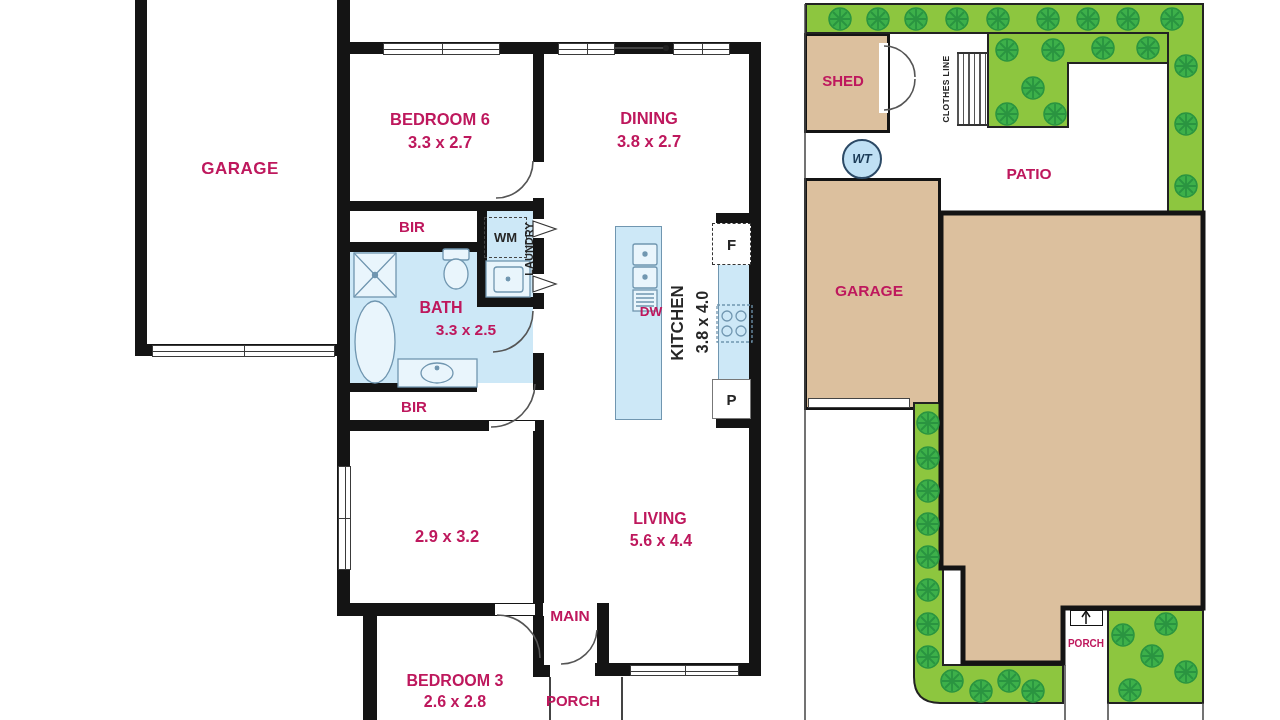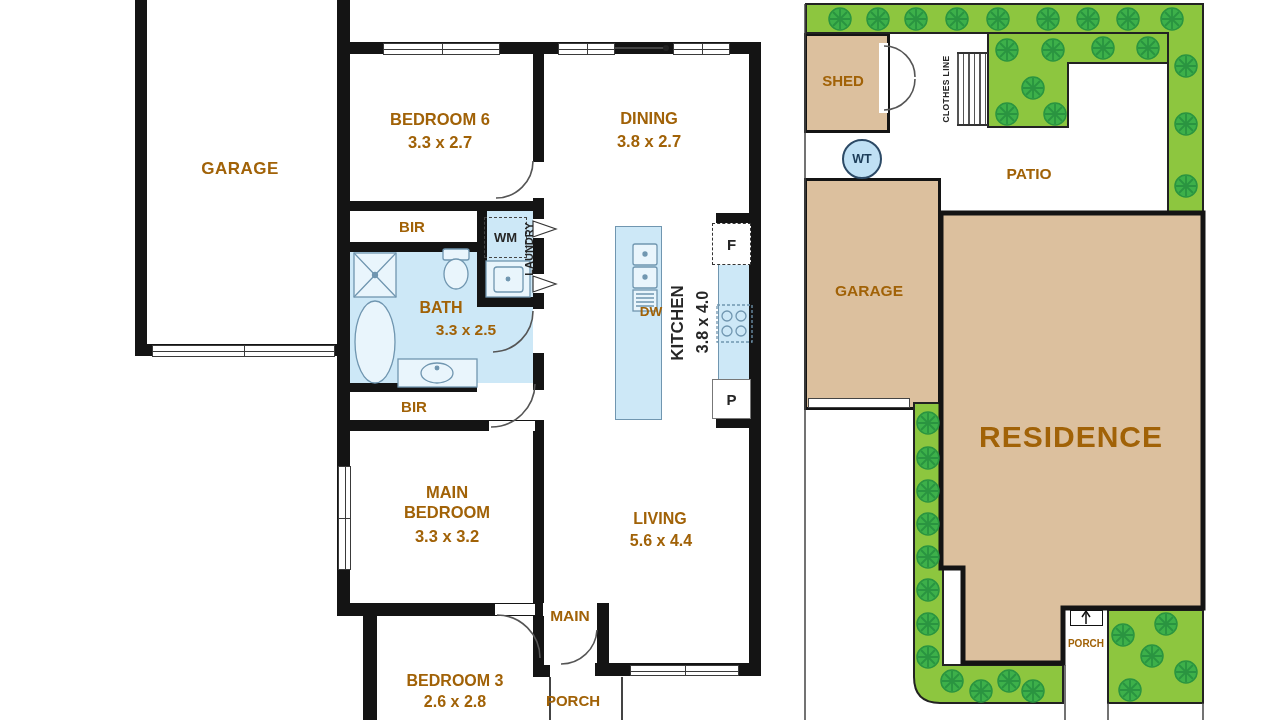--- a/index.html
+++ b/index.html
@@ -1,28 +1,28 @@
 <!DOCTYPE html>
 <html><head>
 <meta charset="utf-8">
 <style>
   html,body{margin:0;padding:0;background:#fff;}
   .canvas{position:relative;width:1280px;height:720px;background:#fff;overflow:hidden;
           font-family:"Liberation Sans",sans-serif;color:#262626;}
-  .abs{position:absolute;box-sizing:border-box;}
+  .abs{position:absolute;box-sizing:border-box;font-style:italic;}
   .wall{position:absolute;background:#141414;z-index:6;}
   .opening{position:absolute;background:#ffffff;z-index:7;}
   .window{position:absolute;background:#ffffff;border:1px solid #3a3a3a;z-index:7;}
   .window.h::after{content:'';position:absolute;left:0;right:0;top:50%;border-top:1px solid #3a3a3a;}
   .window.h::before{content:'';position:absolute;top:0;bottom:0;left:50%;border-left:1px solid #3a3a3a;}
   .window.v::after{content:'';position:absolute;top:0;bottom:0;left:50%;border-left:1px solid #3a3a3a;}
   .window.v::before{content:'';position:absolute;left:0;right:0;top:50%;border-top:1px solid #3a3a3a;}
   .bluefill{position:absolute;background:#cde8f7;z-index:1;}
   .tan{position:absolute;background:#dcc09e;border:3px solid #141414;z-index:1;}
-  .lbl{position:absolute;z-index:10;font-weight:600;color:#a16207;white-space:nowrap;
+  .lbl{position:absolute;z-index:10;font-weight:600;color:#be185d;white-space:nowrap;
        transform:translate(-50%,-50%);font-size:16px;}
   .lbl.wrap{white-space:normal;text-align:center;line-height:20px;}
   .vlabel{position:absolute;z-index:10;font-weight:600;color:#262626;white-space:nowrap;
           transform:translate(-50%,-50%) rotate(-90deg);}
   .thin{position:absolute;background:#444;z-index:6;}
   svg.layer{position:absolute;left:0;top:0;z-index:8;pointer-events:none;}
   svg.base{position:absolute;left:0;top:0;z-index:2;pointer-events:none;}
   .boxlabel{position:absolute;display:flex;align-items:center;justify-content:center;
             font-weight:600;box-sizing:border-box;}
 </style>
@@ -230,29 +230,27 @@
   <div class="lbl" style="left:649px;top:118px;font-size:16.5px;">DINING</div>
   <div class="lbl" style="left:649px;top:141px;font-size:16.5px;">3.8 x 2.7</div>
   <div class="lbl" style="left:412px;top:226px;font-size:15px;">BIR</div>
   <div class="vlabel" style="left:529px;top:249px;font-size:11px;">LAUNDRY</div>
   <div class="lbl" style="left:441px;top:308px;">BATH</div>
   <div class="lbl" style="left:441px;top:330px;font-size:15.5px;margin-left:25px;">3.3 x 2.5</div>
   <div class="lbl" style="left:414px;top:406px;font-size:15px;">BIR</div>
   <div class="lbl" style="left:643px;top:311px;font-size:13.5px;padding-left:16px;">DW</div>
   <div class="vlabel" style="left:678px;top:323px;font-size:17px;">KITCHEN</div>
   <div class="vlabel" style="left:703px;top:322px;font-size:16px;">3.8 x 4.0</div>
-  <div class="lbl wrap" style="left:447px;top:502px;width:112px;font-size:16.5px;">MAIN BEDROOM</div>
-  <div class="lbl" style="left:447px;top:536px;font-size:16.5px;">3.3 x 3.2</div>
+  <div class="lbl" style="left:447px;top:536px;font-size:16.5px;">2.9 x 3.2</div>
   <div class="lbl" style="left:660px;top:519px;">LIVING</div>
   <div class="lbl" style="left:661px;top:541px;">5.6 x 4.4</div>
   <div class="lbl" style="left:570px;top:616px;font-size:15.5px;">MAIN</div>
   <div class="lbl" style="left:455px;top:681px;">BEDROOM 3</div>
   <div class="lbl" style="left:455px;top:702px;">2.6 x 2.8</div>
   <div class="lbl" style="left:573px;top:700px;font-size:15px;">PORCH</div>
 
   <div class="lbl" style="left:843px;top:80px;font-size:15px;">SHED</div>
   <div class="vlabel" style="left:946px;top:89px;font-size:8.5px;letter-spacing:.4px;">CLOTHES LINE</div>
   <div class="lbl" style="left:1029px;top:174px;font-size:15.5px;text-align:center;">PATIO</div>
   <div class="lbl" style="left:869px;top:291px;font-size:15.5px;">GARAGE</div>
-  <div class="lbl" style="left:1071px;top:437px;font-size:30px;letter-spacing:1px;">RESIDENCE</div>
   <div class="lbl" style="left:1086px;top:643px;font-size:10px;">PORCH</div>
 
 </div>
 
 </body></html>

